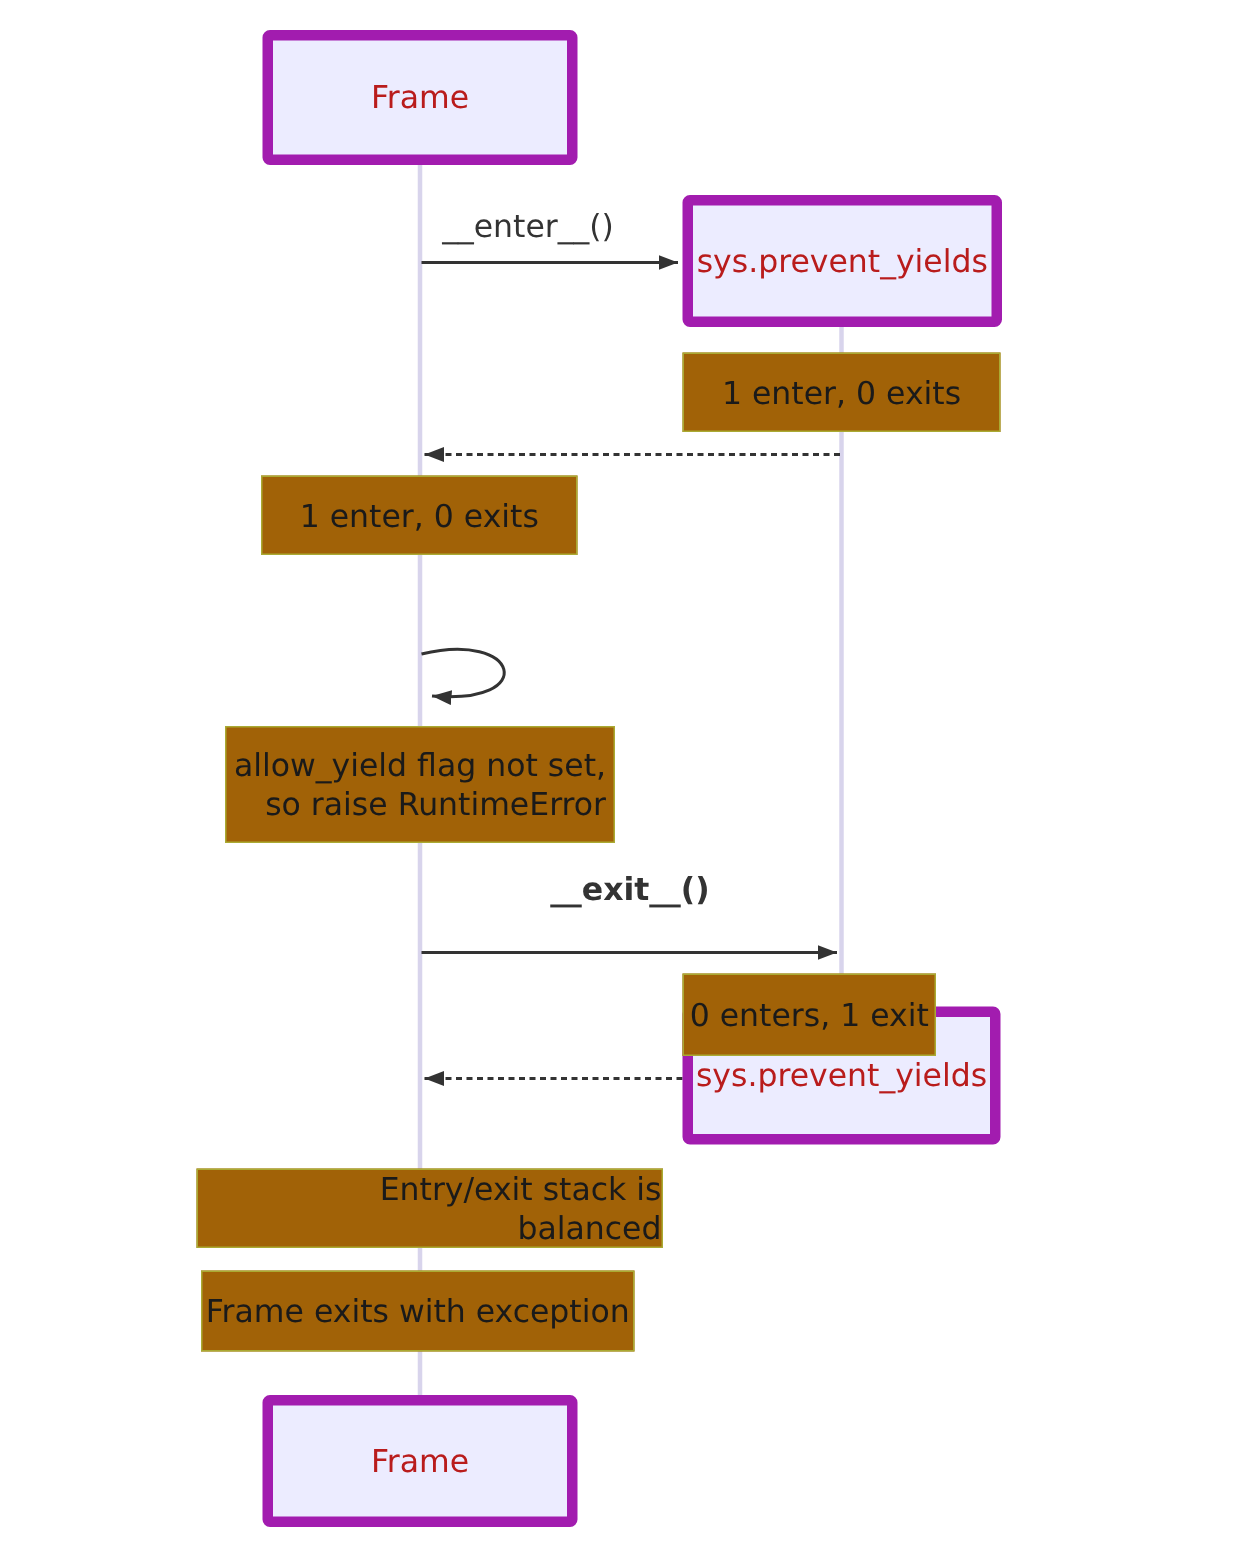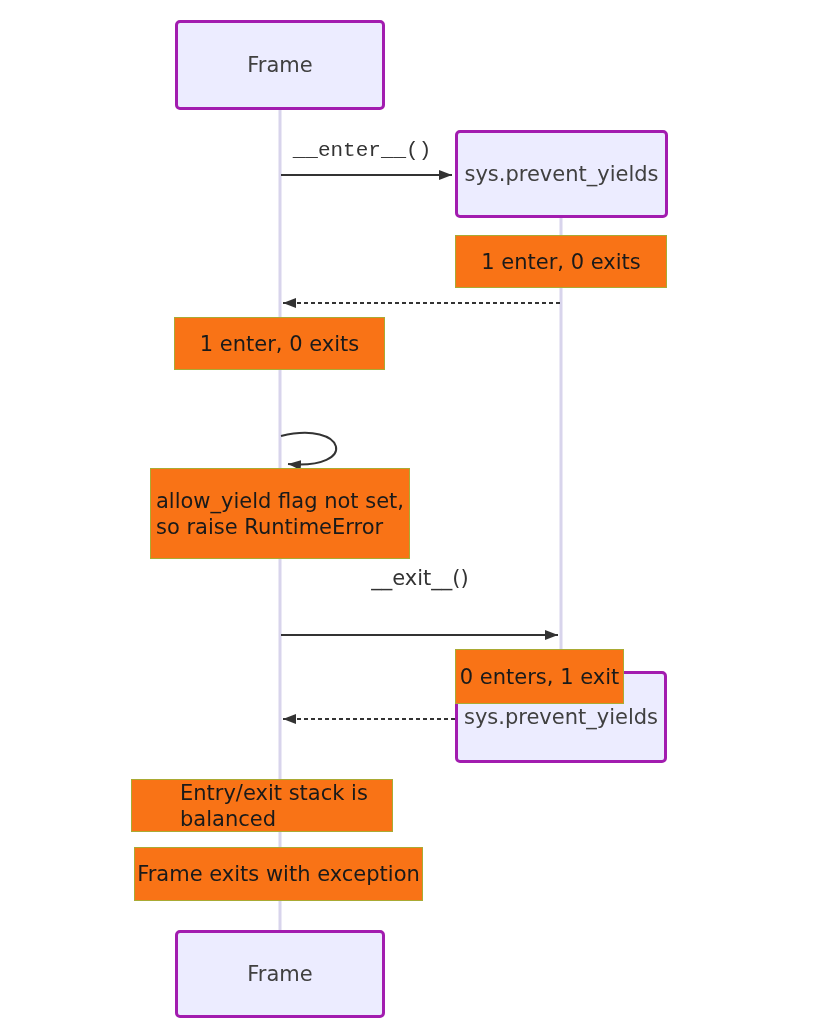--- a/index.html
+++ b/index.html
@@ -13,41 +13,41 @@
     overflow: hidden;
   }
   svg.layer {
     position: absolute;
     left: 0; top: 0;
     width: 830px; height: 1035px;
   }
   .actor-box {
     position: absolute;
     background: #ECECFF;
-    border: 3px solid #a21caf;
+    border: 7px solid #a21caf;
     border-radius: 5px;
     display: flex;
     align-items: center;
     justify-content: center;
     font-size: 21px;
-    color: #404040;
+    color: #b91c1c;
     box-sizing: border-box;
     text-align: center;
   }
   .note-box {
     position: absolute;
-    background: #f97316;
+    background: #a16207;
     border: 1px solid #AAAA33;
     display: flex;
     align-items: center;
     justify-content: center;
     font-size: 21px;
     color: #1a1a1a;
     box-sizing: border-box;
-    text-align: left;
+    text-align: right;
     white-space: pre-line;
     line-height: 26px;
   }
   .msg-label {
     position: absolute;
     transform: translateX(-50%);
     font-size: 21px;
     color: #333333;
     white-space: nowrap;
   }
@@ -87,31 +87,31 @@
   </div>
 
   <div class="actor-box" style="left:455px; top:671px; width:212px; height:92px;">
     <span>sys.prevent_yields</span>
   </div>
 
   <div class="note-box" style="left:455px; top:235px; width:212px; height:53px;">1 enter, 0 exits</div>
 
   <div class="note-box" style="left:174px; top:317px; width:211px; height:53px;">1 enter, 0 exits</div>
 
-  <div class="note-box" style="left:150px; top:468px; width:260px; height:91px;">allow_yield flag not set,
+  <div class="note-box" style="left:150px; top:484px; width:260px; height:78px;">allow_yield flag not set,
 so raise RuntimeError</div>
 
   <div class="note-box" style="left:455px; top:649px; width:169px; height:55px;">0 enters, 1 exit</div>
 
-  <div class="note-box" style="left:131px; top:779px; width:262px; height:53px;padding-left:48px;">Entry/exit stack is balanced</div>
+  <div class="note-box" style="left:131px; top:779px; width:311px; height:53px;padding-left:48px;">Entry/exit stack is balanced</div>
 
   <div class="note-box" style="left:134px; top:847px; width:289px; height:54px;">Frame exits with exception</div>
 
   <div class="actor-box" style="left:175px; top:930px; width:210px; height:88px;">
     <span>Frame</span>
   </div>
 
-  <div class="msg-label" style="left:362px; top:139px;font-family:Liberation Mono, monospace;">__enter__()</div>
+  <div class="msg-label" style="left:352px; top:139px;">__enter__()</div>
 
 
-  <div class="msg-label" style="left:420px; top:566px;">__exit__()</div>
+  <div class="msg-label" style="left:420px; top:581px;font-weight:bold;">__exit__()</div>
 
 </div>
 
 </body></html>

